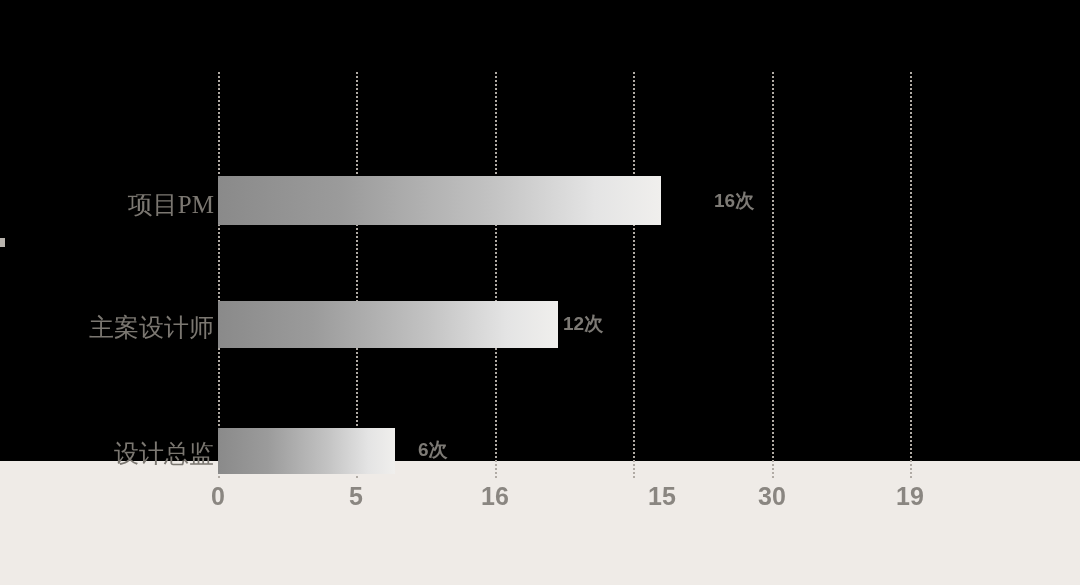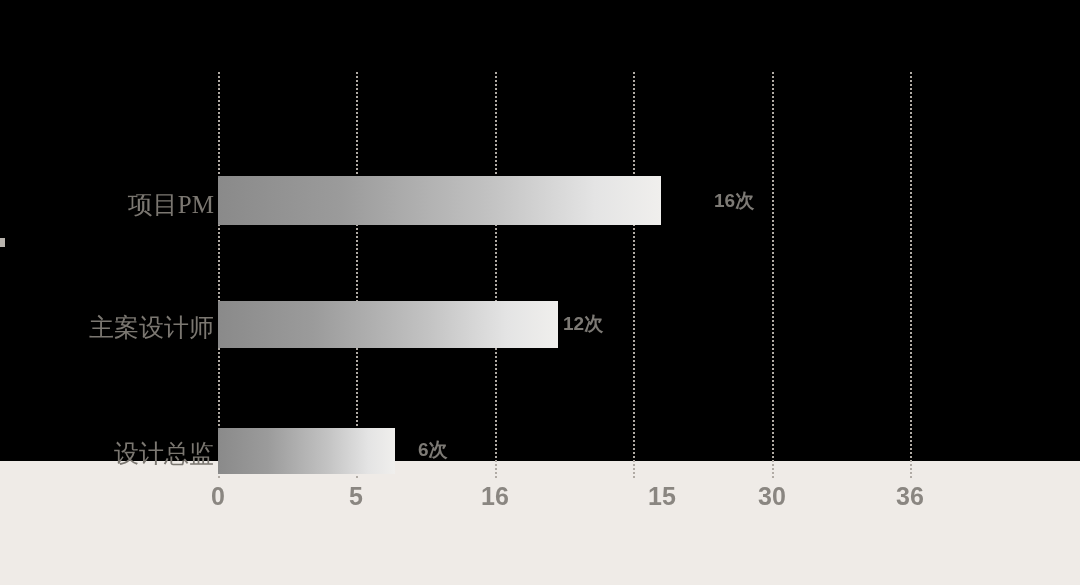--- a/index.html
+++ b/index.html
@@ -113,15 +113,15 @@
 
   <div class="val-label" style="left:714px; top:188px;">16次</div>
   <div class="val-label" style="left:563px; top:311px;">12次</div>
   <div class="val-label" style="left:418px; top:437px;text-align:center;">6次</div>
 
   <div class="tick-label" style="left:218px;">0</div>
   <div class="tick-label" style="left:356px;">5</div>
   <div class="tick-label" style="left:495px;">16</div>
   <div class="tick-label" style="left:662px;">15</div>
   <div class="tick-label" style="left:772px;">30</div>
-  <div class="tick-label" style="left:910px;">36</div>
+  <div class="tick-label" style="left:910px;">19</div>
 
 </div>
 
 </body></html>

